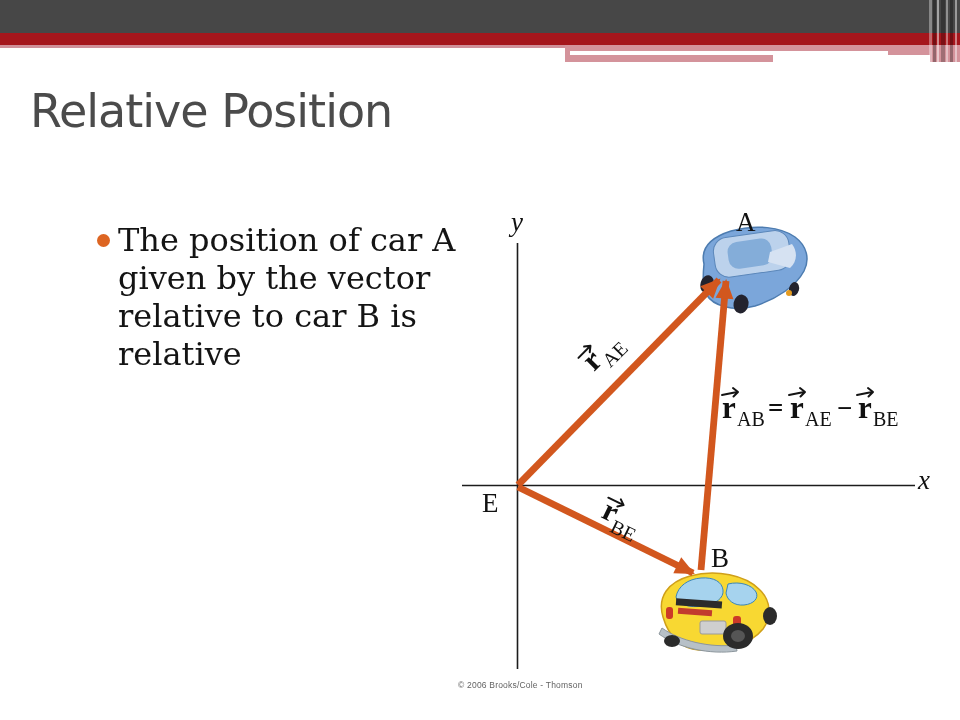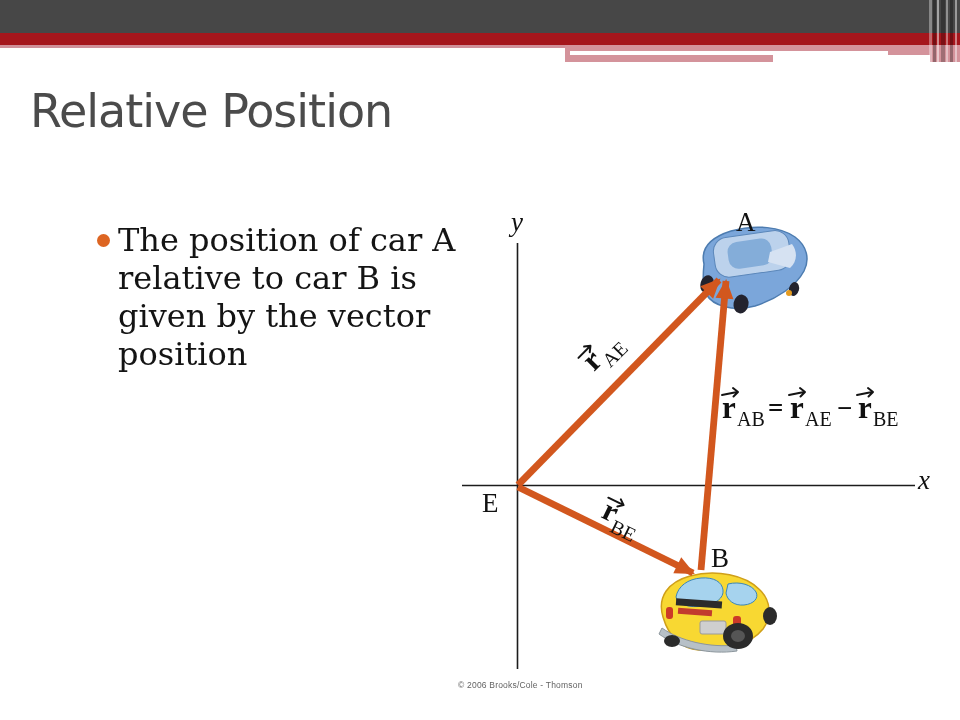--- a/index.html
+++ b/index.html
@@ -53,23 +53,23 @@
   <div class="abs edge" style="left:941px;width:4px;background:rgba(0,0,0,.25)"></div>
   <div class="abs edge" style="left:946px;width:2px;background:rgba(255,255,255,.40)"></div>
   <div class="abs edge" style="left:950px;width:3px;background:rgba(0,0,0,.30)"></div>
   <div class="abs edge" style="left:955px;width:2px;background:rgba(255,255,255,.45)"></div>
 
   <div class="abs" id="title">Relative Position</div>
 
   <div class="abs" id="bullet-dot"></div>
   <div class="abs" id="bullet-text">
     <div>The position of car A</div>
+    <div>given by the vector</div>
     <div>relative to car B is</div>
-    <div>given by the vector</div>
-    <div>position</div>
+    <div>relative</div>
   </div>
 
   <div class="abs" id="figure">
     <svg width="520" height="515" viewBox="440 185 520 515">
       <defs>
         <marker id="ah" viewBox="0 0 10 10" refX="8.6" refY="5" markerWidth="3.4" markerHeight="3" orient="auto-start-reverse">
           <path d="M0 0.6 L9.6 5 L0 9.4 Z" fill="#d2571e"></path>
         </marker>
       </defs>
 

